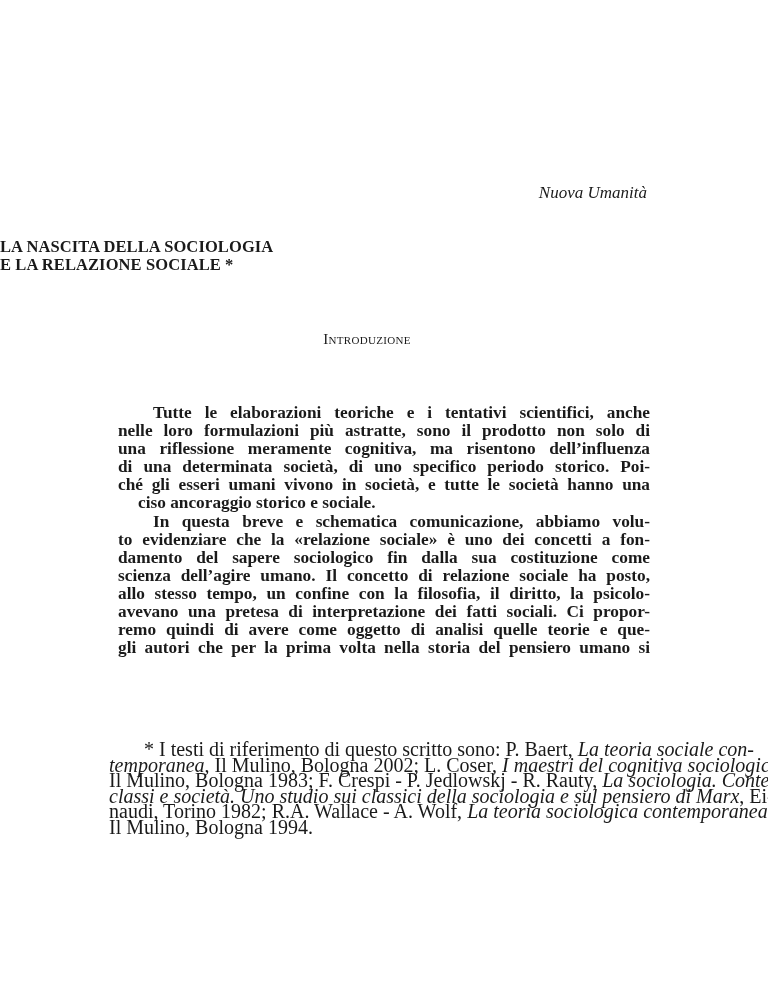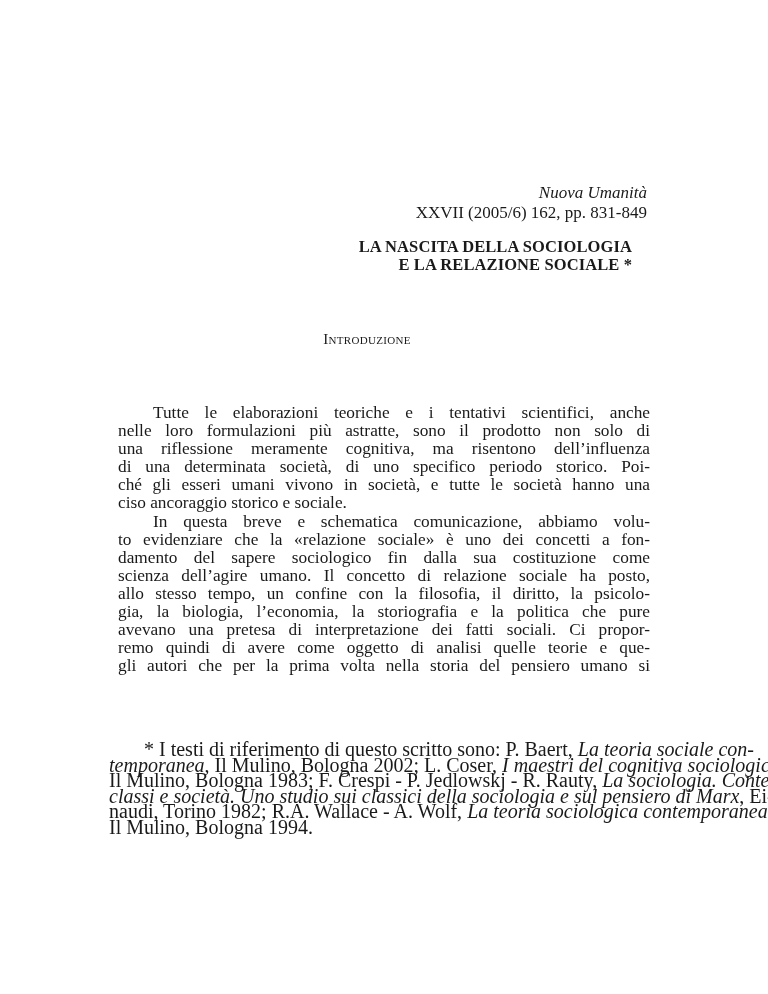--- a/index.html
+++ b/index.html
@@ -1,46 +1,45 @@
 <!DOCTYPE html>
 <html><head>
 <meta charset="utf-8">
 <style>
   html, body { margin: 0; padding: 0; background: #ffffff; }
   body { width: 768px; height: 994px; position: relative; overflow: hidden;
          font-family: "Liberation Serif", "DejaVu Serif", serif; color: #1a1a1a; }
   .page { position: absolute; left: 0; top: 0; width: 768px; height: 994px; }
   .header { position: absolute; right: 121px; top: 167px; text-align: right; font-size: 17px; line-height: 20px; }
   .header .journal { font-style: italic; margin-top: 16px; }
-  .title { position: absolute; left: 0; width: 680px; top: 238px; text-align: right;
+  .title { position: absolute; left: 0; width: 680px; top: 238px; text-align: left;
            font-weight: bold; font-size: 16.5px; line-height: 18px; letter-spacing: 0.1px; }
   .title div { padding-right: 48px; }
   .section { position: absolute; left: 8px; width: 768px; top: 331px; text-align: center;
              font-variant: small-caps; font-size: 15px; letter-spacing: 0.3px; }
   .section span { padding-right: 50px; }
   .body { position: absolute; left: 118px; width: 532px; top: 404px;
           font-size: 17.3px; line-height: 18.1px; text-align: justify; }
   .body p { margin: 0; text-indent: 35px; }
-  .body .line { display: block; text-align: justify; text-align-last: justify; white-space: nowrap; }
-  .body .line.last { text-align-last: left; }
+  .body .line { display: block; text-align: justify; text-align-last: justify; white-space: nowrap; font-weight: bold; }
+  .body .line.last { text-align-last: left; margin-left: 20px; }
   .footnotes { position: absolute; left: 109px; width: 532px; top: 742px;
                font-size: 20px; line-height: 15.5px; }
   .footnotes .line { display: block; text-align: justify; text-align-last: justify; white-space: nowrap; }
   .footnotes .line.last { text-align-last: left; }
   .fn-first { text-indent: 35px; }
   em { font-style: italic; }
 </style>
 </head>
 <body>
 
 <div class="page">
 
   <div class="header">
     <div class="journal">Nuova Umanità</div>
-    <div>XXVII (2005/6) 162,  pp. 831-849</div>
   </div>
 
   <div class="title">
     <div>LA NASCITA DELLA SOCIOLOGIA</div>
     <div>E LA RELAZIONE SOCIALE *</div>
   </div>
 
   <div class="section">
     <span>Introduzione</span>
   </div>
@@ -53,21 +52,20 @@
       <span class="line" style="text-indent:0">di una determinata società, di uno specifico periodo storico. Poi-</span>
       <span class="line" style="text-indent:0">ché gli esseri umani vivono in società, e tutte le società hanno una</span>
       <span class="line last" style="text-indent:0">ciso ancoraggio storico e sociale.</span>
     </p>
     <p>
       <span class="line">In questa breve e schematica comunicazione, abbiamo volu-</span>
       <span class="line" style="text-indent:0">to evidenziare che la «relazione sociale» è uno dei concetti a fon-</span>
       <span class="line" style="text-indent:0">damento del sapere sociologico fin dalla sua costituzione come</span>
       <span class="line" style="text-indent:0">scienza dell’agire umano. Il concetto di relazione sociale ha posto,</span>
       <span class="line" style="text-indent:0">allo stesso tempo, un confine con la filosofia, il diritto, la psicolo-</span>
-      <span class="line" style="text-indent:0">gia, la biologia, l’economia, la storiografia e la politica che pure</span>
       <span class="line" style="text-indent:0">avevano una pretesa di interpretazione dei fatti sociali. Ci propor-</span>
       <span class="line" style="text-indent:0">remo quindi di avere come oggetto di analisi quelle teorie e que-</span>
       <span class="line" style="text-indent:0">gli autori che per la prima volta nella storia del pensiero umano si</span>
     </p>
   </div>
 
   <div class="footnotes">
     <span class="line fn-first"><span>*</span><span> I testi di riferimento di questo scritto sono: P. Baert, </span><em>La teoria sociale con-</em></span>
     <span class="line"><em>temporanea</em><span>, Il Mulino, Bologna 2002; L. Coser, </span><em>I maestri del cognitiva sociologico</em><span>,</span></span>
     <span class="line"><span>Il Mulino, Bologna 1983; F. Crespi - P. Jedlowskj - R. Rauty, </span><em>La sociologia. Conte-</em></span>

